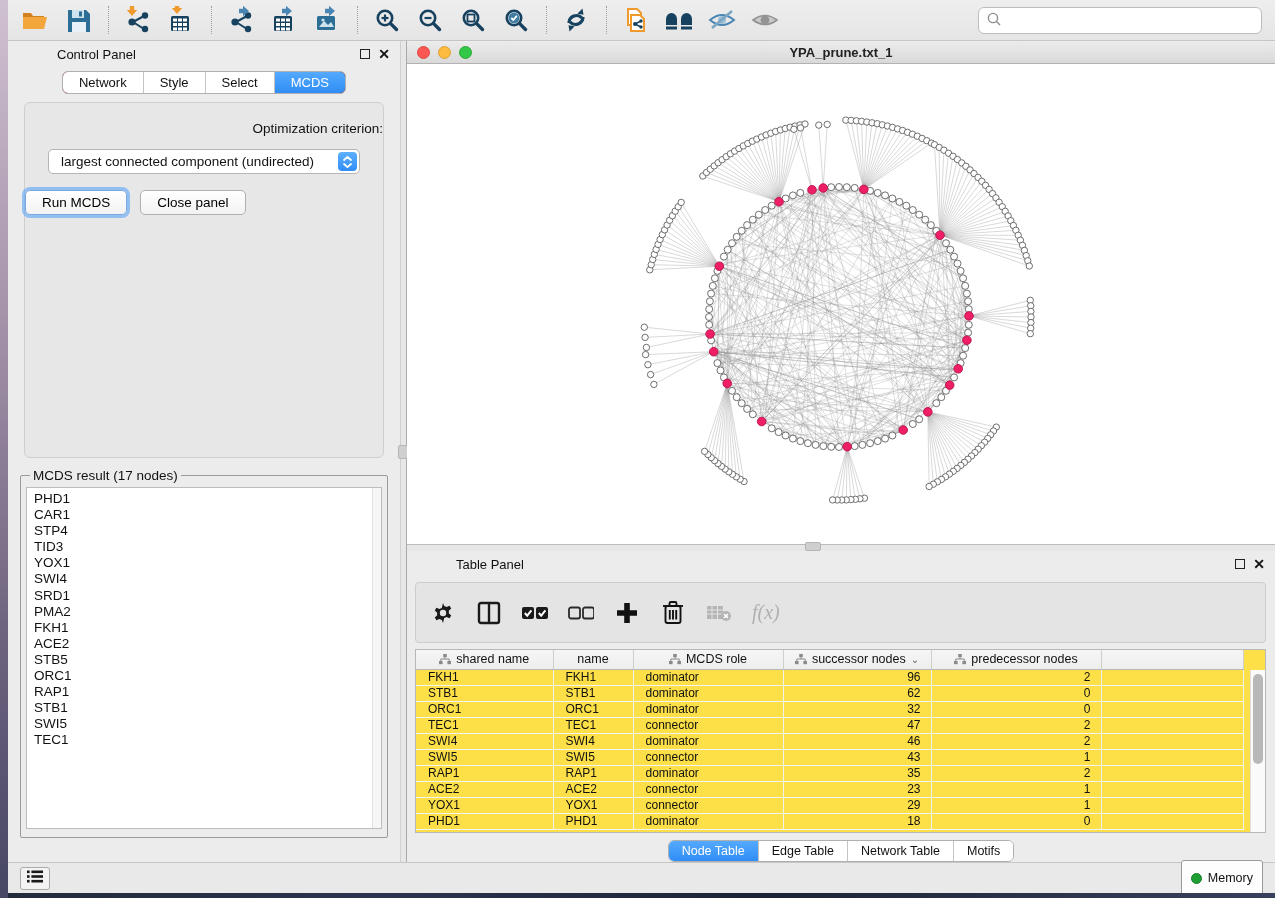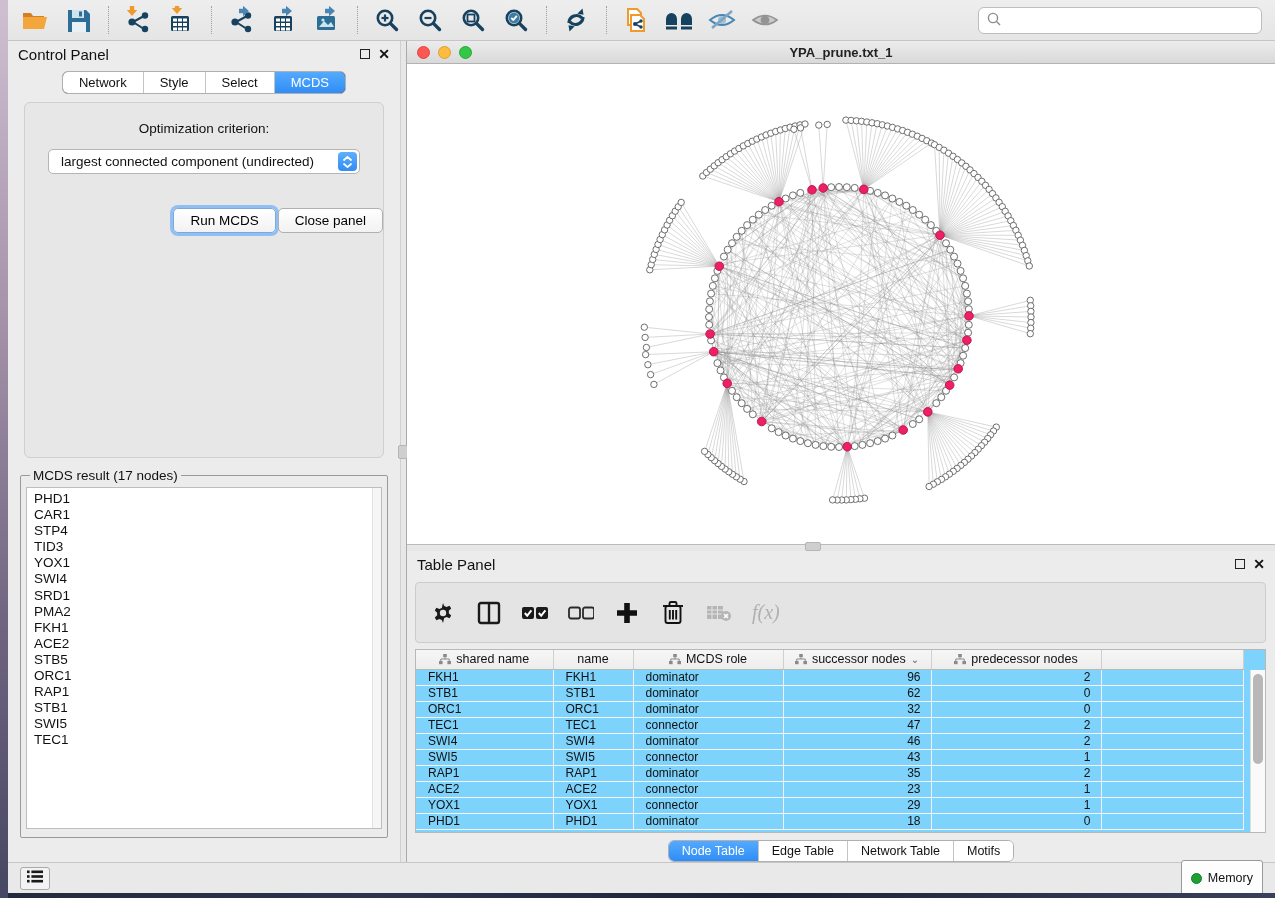--- a/index.html
+++ b/index.html
@@ -28,40 +28,40 @@
   .content { position:absolute; left:0; top:41px; width:1267px; height:821px; display:flex; }
   .control-panel { width:392px; height:100%; background:#ececec; position:relative; }
   .v-splitter { width:7px; height:100%; background:#e7e7e7; border-left:1px solid #d0d0d0;
     border-right:1px solid #aaa; position:relative; }
   .v-handle { position:absolute; left:-3px; top:404px; width:10px; height:14px;
     background:#cfcfcf; border:1px solid #b5b5b5; border-radius:2px; }
   .right-col { flex:1; height:100%; display:flex; flex-direction:column; background:#ececec; }
 
   
   .panel-header { height:26px; display:flex; align-items:center; padding:0 10px; }
-  .panel-header .ph-title { font-size:15px; }
+  .panel-header .ph-title { font-size:13px;margin-left:39px; }
   .ph-icons { margin-left:auto; display:flex; align-items:center; gap:8px; }
   .float-box { width:10px; height:10px; border:1.5px solid #222; display:inline-block; }
   .close-x { font-size:14px; font-weight:bold; line-height:10px; }
 
   .tabs-row { display:flex; justify-content:center; margin-top:4px; }
   .seg-tabs { display:flex; border:1px solid #b0b0b0; border-radius:6px; overflow:hidden; background:#7f1d1d; }
   .seg-tab { padding:3px 16px; font-size:13px; background:#fff; border-right:1px solid #c4c4c4; cursor:default; }
   .seg-tab:last-child { border-right:none; }
   .seg-tab.active { background:linear-gradient(#55aafe,#2f8df5); color:#fff; border-color:#2f8df5; }
 
   .tab-card { margin:8px 16px 0 16px; height:356px; background:#e7e7e7;
     border:1px solid #cfcfcf; border-radius:6px; padding-top:18px; }
-  .opt-label { text-align:center; font-size:13.5px; margin-bottom:13px; }
+  .opt-label { text-align:right; font-size:13.5px; margin-bottom:13px; }
   .select-box { margin:0 auto; width:312px; height:25px; background:#fff; border:1px solid #b5b5b5;
     border-radius:5px; display:flex; align-items:center; padding-left:12px; position:relative; }
   .select-box .sel-text { font-size:13.5px; }
   .stepper { position:absolute; right:2px; top:2px; width:19px; height:19px; border-radius:4px;
     background:linear-gradient(#5fb0fe,#2f8df5); display:flex; align-items:center; justify-content:center; }
-  .btn-row { display:flex; justify-content:flex-end; gap:2px; margin-top:34px; }
+  .btn-row { display:flex; justify-content:flex-start; gap:13px; margin-top:16px; }
   .push-btn { background:linear-gradient(#ffffff,#f2f2f2); border:1px solid #b0b0b0; border-radius:5px;
     padding:4px 16px; font-size:13.5px; font-family:"Liberation Sans",sans-serif; cursor:default; }
   .push-btn.focus-ring { box-shadow:0 0 0 3px rgba(90,165,250,.6); border-color:#7aa9e0; }
 
   fieldset.mcds-group { margin:10px 12px 0 12px; height:370px; border:1px solid #9a9a9a;
     border-radius:2px; padding:4px 5px 8px 5px; background:#ececec; }
   fieldset.mcds-group legend { font-size:13.5px; padding:0 3px; margin-left:4px; }
   .mcds-list { width:100%; height:100%; background:#fff; border:1px solid #bdbdbd; overflow:hidden;
     position:relative; padding:3px 0 0 7px; }
   .mcds-item { font-size:13.5px; line-height:16.1px; }
@@ -85,21 +85,21 @@
   .h-handle { position:absolute; left:398px; top:-3px; width:16px; height:9px;
     background:#cfcfcf; border:1px solid #b5b5b5; border-radius:2px; }
 
   
   .table-panel { flex:1; display:flex; flex-direction:column; background:#ececec; position:relative; }
   .tp-toolbar { margin:5px 9px 0 8px; height:61px; background:#e4e4e4; border:1px solid #cccccc;
     border-radius:4px; display:flex; align-items:center; padding-left:14px; gap:20px; }
   .tp-icon { width:26px; height:26px; display:flex; align-items:center; justify-content:center; }
   .fx-label { font-size:20px; color:#b0b0b0; font-family:"Liberation Serif",serif; font-style:italic; }
 
-  .node-table-wrap { margin:6px 9px 0 8px; height:184px; background:#7dd3fc; border:1px solid #b8b8b8;
+  .node-table-wrap { margin:6px 9px 0 8px; height:184px; background:#fde047; border:1px solid #b8b8b8;
     position:relative; overflow:hidden; }
   table.node-table { border-collapse:collapse; table-layout:fixed; width:828px; }
   table.node-table th { height:19px; background:linear-gradient(#f6f6f6,#ededed);
     border-right:1px solid #cfcfcf; border-bottom:1px solid #b8b8b8; font-weight:normal;
     font-size:12.5px; text-align:center; white-space:nowrap; overflow:hidden; }
   table.node-table th .th-inner { display:flex; align-items:center; justify-content:center; gap:5px; }
   table.node-table td { height:16px; font-size:12px; padding:0 10px 0 12px;
     border-right:1px solid #f0f0f0; border-bottom:1px solid #f4f4f4; white-space:nowrap; overflow:hidden; }
   td.num { text-align:right; }
   .tbl-scroll { position:absolute; right:0; top:20px; bottom:0; width:15px;

